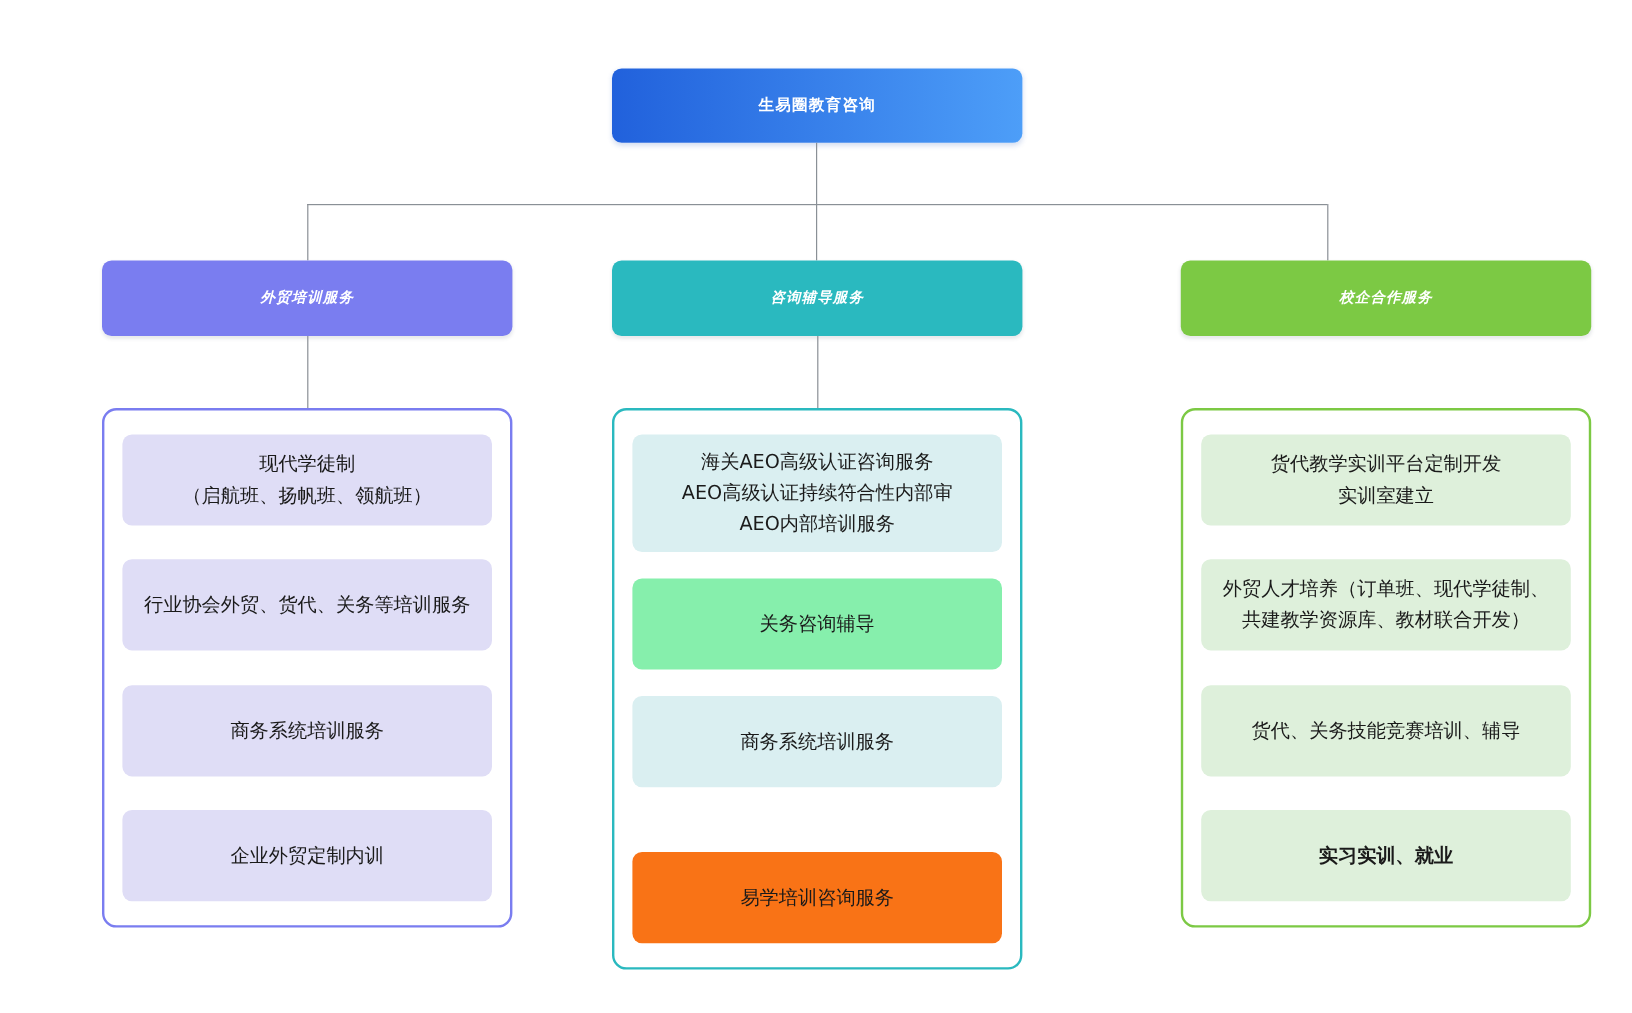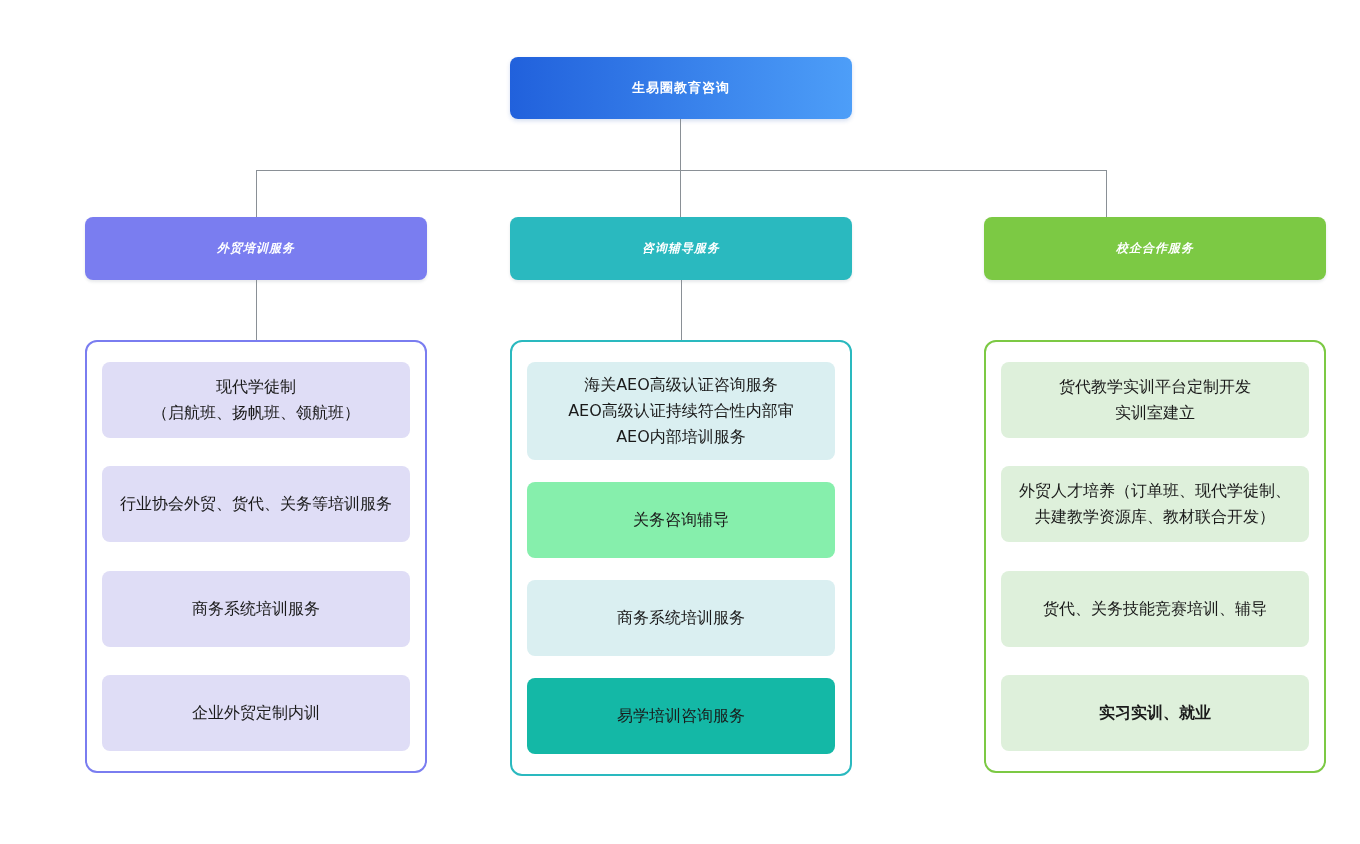--- a/index.html
+++ b/index.html
@@ -118,21 +118,21 @@
         <div class="branch-header" style="background: rgb(42, 185, 191);">
           <span class="node-label">咨询辅导服务</span>
         </div>
         <div class="branch-subline"></div>
         <div class="branch-container" style="border-color: rgb(42, 185, 191);">
           <div class="branch-item" style="background: rgb(218, 239, 241);">海关AEO高级认证咨询服务
 AEO高级认证持续符合性内部审
 AEO内部培训服务</div>
           <div class="branch-item" style="background: #86efac;">关务咨询辅导</div>
           <div class="branch-item" style="background: rgb(218, 239, 241);">商务系统培训服务</div>
-          <div class="branch-item" style="background: #14b8a6;">易学培训咨询服务</div>
+          <div class="branch-item" style="background: #f97316; margin-top: 32px;">易学培训咨询服务</div>
         </div>
       </div>
       <div class="branch" style="left: 984px;">
         <div class="branch-header" style="background: rgb(124, 201, 68);">
           <span class="node-label">校企合作服务</span>
         </div>
         <div class="branch-subline hidden"></div>
         <div class="branch-container" style="border-color: rgb(124, 201, 68);">
           <div class="branch-item" style="background: rgb(222, 240, 219);">货代教学实训平台定制开发
 实训室建立</div>

